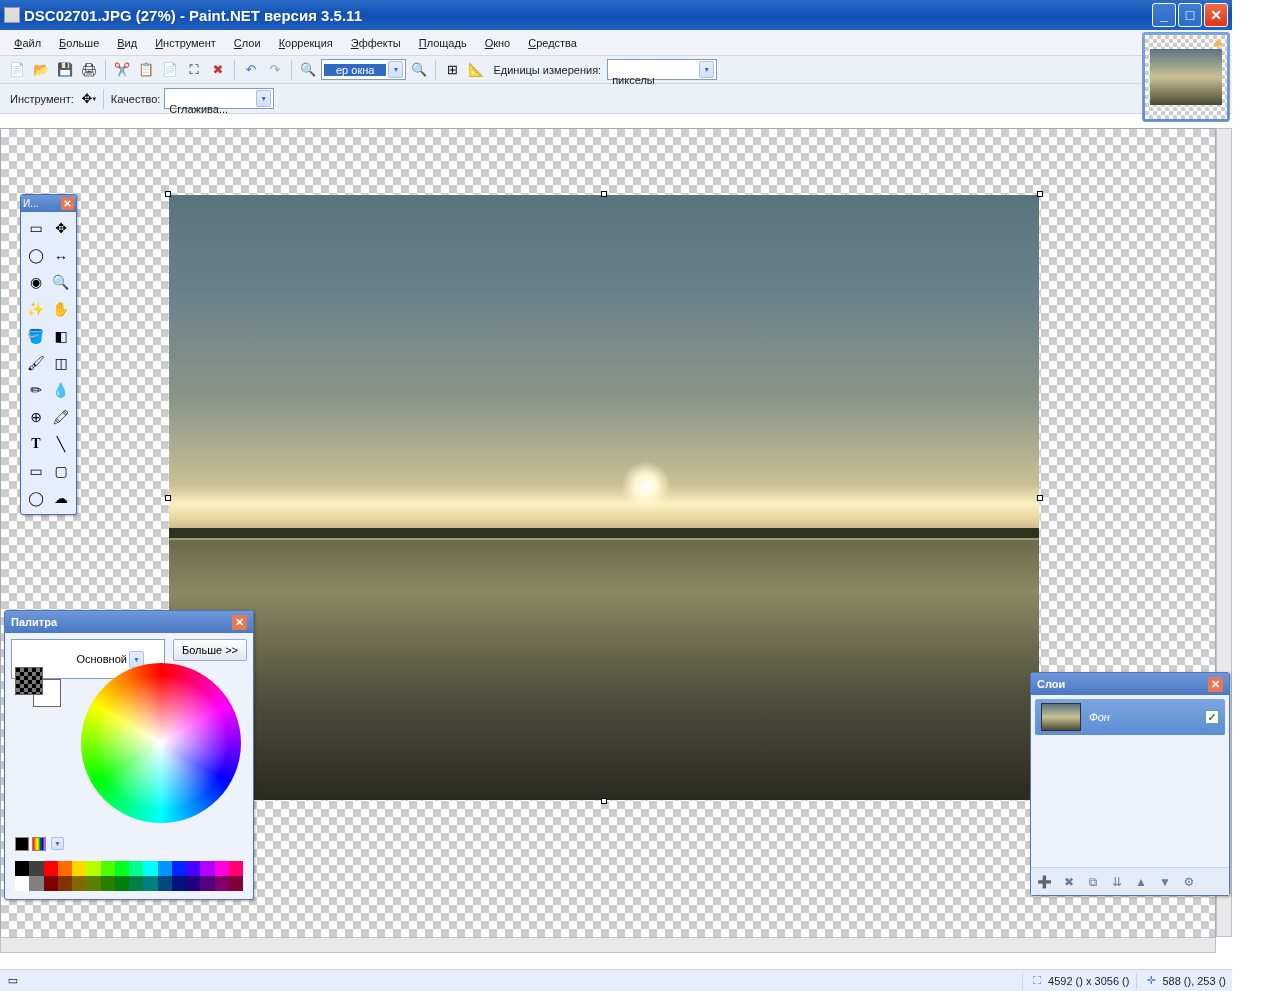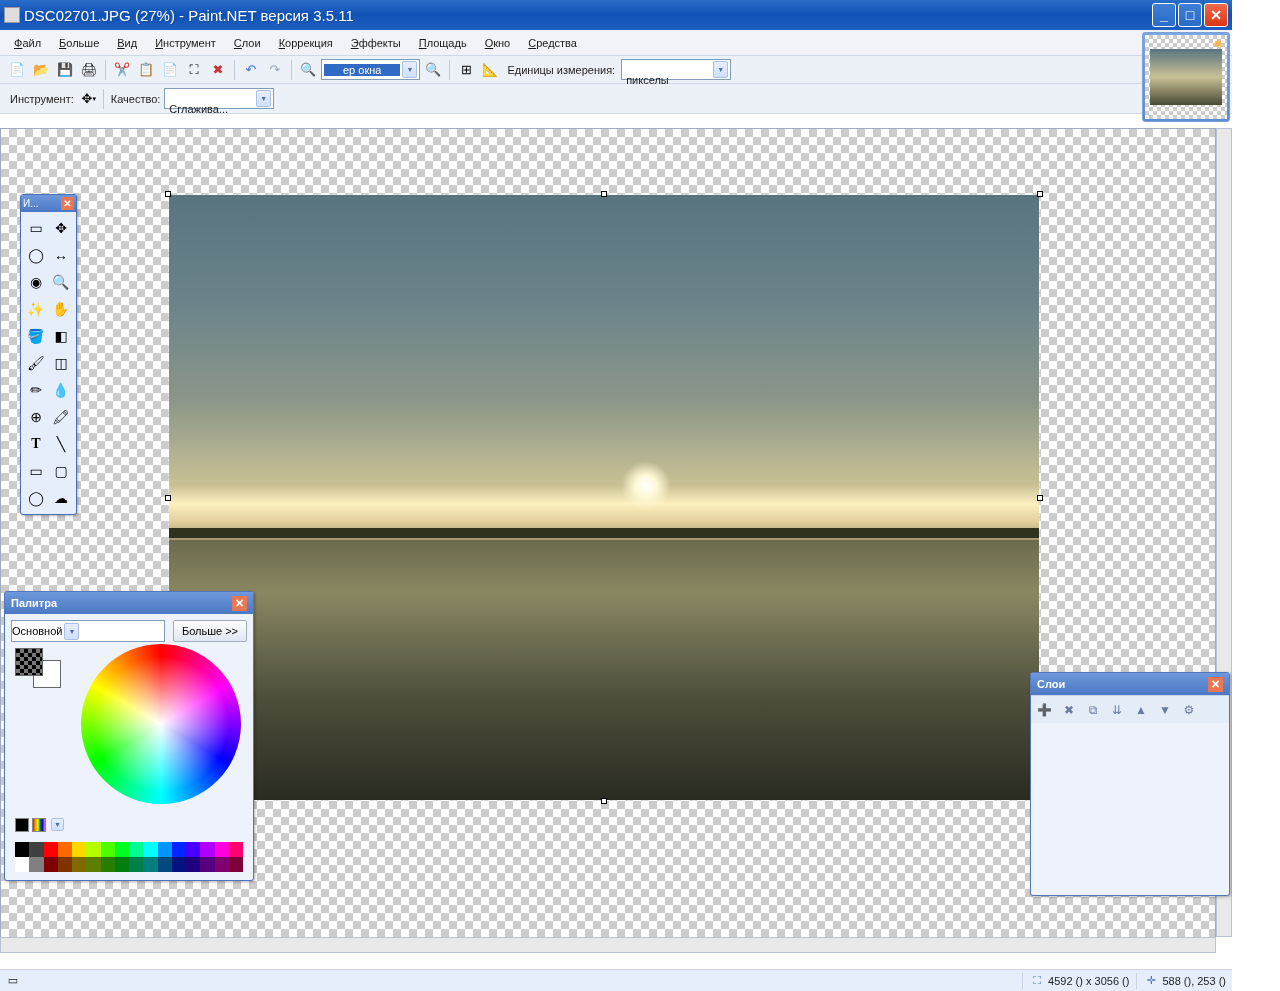--- a/index.html
+++ b/index.html
@@ -1,39 +1,39 @@
 <!DOCTYPE html>
 <html><head>
 <meta charset="utf-8">
 <style>
 * { box-sizing: border-box; margin: 0; padding: 0; font-family: Tahoma, sans-serif; font-size: 11px; -webkit-font-smoothing: antialiased; }
 body { width: 1232px; height: 991px; overflow: hidden; background: #fff; position: relative; }
 
 
 .titlebar { height: 30px; background: linear-gradient(to bottom, #2a6cc7 0%, #0f52b5 50%, #1f5fc0 100%); display: flex; align-items: center; padding: 0 4px; position: relative; }
 .titlebar-icon { width: 16px; height: 16px; margin-right: 4px; background: #ddd; border: 1px solid #999; }
-.titlebar-text { color: #fff; font-size: 15px; font-weight: normal; flex: 1; text-shadow: 1px 1px 0 rgba(0,0,0,0.15); }
+.titlebar-text { color: #fff; font-size: 15px; font-weight: bold; flex: 1; text-shadow: 1px 1px 0 rgba(0,0,0,0.15); }
 .window-btns { display: flex; gap: 2px; }
 .window-btn { width: 24px; height: 24px; border: 1px solid #fff; border-radius: 3px; display: flex; align-items: center; justify-content: center; font-weight: bold; color: #fff; font-size: 14px; }
 .min-btn { background: linear-gradient(to bottom, #3f7ed5, #2a6cc7); }
 .max-btn { background: linear-gradient(to bottom, #3f7ed5, #2a6cc7); }
 .close-btn { background: linear-gradient(to bottom, #ef6b4c, #db3614); }
 
 
 .menubar { height: 26px; background: #f1f3f8; display: flex; align-items: center; padding: 0 6px; gap: 2px; border-bottom: 1px solid #d0d7e6; }
 .menu-item { padding: 4px 8px; color: #1a1a1a; cursor: default; }
 .menu-item:first-letter { text-decoration: underline; }
 
 
 .toolbar1 { height: 28px; background: #ecf0f7; display: flex; align-items: center; padding: 2px 6px; gap: 2px; border-bottom: 1px solid #d0d7e6; }
 .tb-btn { width: 22px; height: 22px; border-radius: 2px; display: flex; align-items: center; justify-content: center; font-size: 13px; }
 .tb-sep { width: 1px; height: 20px; background: #c0c8d8; margin: 0 3px; }
 .tb-combo { height: 21px; border: 1px solid #7f9db9; background: #fff; display: flex; align-items: center; padding: 0 2px; }
 .tb-combo-text { padding: 0 2px; color: #222; margin-top: 20px; }
-.tb-combo-sel { background: #316ac5; color: #fff; padding: 0 19px; }
+.tb-combo-sel { background: #316ac5; color: #fff; padding: 0 12px; }
 .tb-combo-arrow { width: 15px; height: 17px; background: linear-gradient(to bottom, #e7eefc, #cee0fc); border: 1px solid #abc0e3; border-radius: 2px; margin-left: 2px; display: flex; align-items: center; justify-content: center; font-size: 7px; color: #4a6da7; }
 .tb-label { color: #222; padding: 0 4px; }
 
 
 .toolbar2 { height: 30px; background: #ecf0f7; display: flex; align-items: center; padding: 2px 6px; gap: 0; border-bottom: 1px solid #d0d7e6; }
 
 
 .canvas-area { position: absolute; top: 128px; left: 0; right: 16px; bottom: 38px; background-color: #fff; background-image: linear-gradient(45deg,#ccc 25%,transparent 25%,transparent 75%,#ccc 75%),linear-gradient(45deg,#ccc 25%,transparent 25%,transparent 75%,#ccc 75%); background-size: 16px 16px; background-position: 0 0, 8px 8px; border: 1px solid #a0acbe; }
 .canvas-scroll-v { position: absolute; top: 128px; right: 0; width: 16px; bottom: 54px; background: #e9e9e9; border: 1px solid #b9c0cf; }
 .canvas-scroll-h { position: absolute; left: 0; right: 16px; bottom: 38px; height: 16px; background: #e9e9e9; border: 1px solid #b9c0cf; }
@@ -51,26 +51,26 @@
 
 
 .tools-panel { position: absolute; top: 194px; left: 20px; width: 57px; background: #e7eefb; border: 1px solid #4a6fb5; border-radius: 3px; box-shadow: 1px 1px 3px rgba(0,0,0,0.3); }
 .tools-hdr { height: 17px; background: linear-gradient(to bottom, #6e98da, #4a78c3); display: flex; align-items: center; justify-content: space-between; padding: 0 2px; }
 .tools-hdr-text { color: #fff; font-size: 10px; overflow: hidden; white-space: nowrap; }
 .tools-close { width: 13px; height: 13px; background: #e97753; color: #fff; font-size: 10px; display: flex; align-items: center; justify-content: center; border-radius: 1px; font-weight: bold; }
 .tools-grid { display: grid; grid-template-columns: 1fr 1fr; gap: 1px; padding: 3px; }
 .tool-cell { width: 24px; height: 26px; display: flex; align-items: center; justify-content: center; border-radius: 2px; font-size: 14px; }
 
 
-.colors-panel { position: absolute; left: 4px; bottom: 110px; width: 250px; height: 290px; background: #eef3fb; border: 1px solid #5076bc; border-radius: 3px; box-shadow: 1px 1px 3px rgba(0,0,0,0.3); }
+.colors-panel { position: absolute; left: 4px; bottom: 91px; width: 250px; height: 290px; background: #eef3fb; border: 1px solid #5076bc; border-radius: 3px; box-shadow: 1px 1px 3px rgba(0,0,0,0.3); }
 .panel-hdr { height: 22px; background: linear-gradient(to bottom, #6e98da, #4a78c3); display: flex; align-items: center; justify-content: space-between; padding: 0 6px; }
 .panel-title { color: #fff; font-weight: bold; }
 .panel-close { width: 15px; height: 15px; background: #e97753; color: #fff; font-size: 11px; display: flex; align-items: center; justify-content: center; border-radius: 1px; font-weight: bold; }
 .colors-top { display: flex; gap: 8px; padding: 6px; }
-.colors-combo { flex: 1; height: 22px; border: 1px solid #7f9db9; background: #fff; display: flex; align-items: center; padding: 0 0; justify-content: flex-start; }
+.colors-combo { flex: 1; height: 40px; border: 1px solid #7f9db9; background: #fff; display: flex; align-items: center; padding: 0 20px; justify-content: flex-end; }
 .more-btn { height: 22px; padding: 0 8px; border: 1px solid #a0acbe; background: linear-gradient(to bottom, #fcfcfd, #e0e7f3); border-radius: 2px; }
 .color-swatches { position: absolute; left: 10px; top: 56px; width: 46px; height: 40px; }
 .swatch-bg { position: absolute; right: 0; bottom: 0; width: 28px; height: 28px; background: #fff; border: 1px solid #666; }
 .swatch-fg { position: absolute; left: 0; top: 0; width: 28px; height: 28px; border: 1px solid #666; background-color: #000; background-image: linear-gradient(45deg,#777 25%,transparent 25%,transparent 75%,#777 75%),linear-gradient(45deg,#777 25%,transparent 25%,transparent 75%,#777 75%); background-size: 8px 8px; background-position: 0 0, 4px 4px; }
 .color-wheel { position: absolute; left: 76px; top: 52px; width: 160px; height: 160px; border-radius: 50%; background: conic-gradient(red,magenta,blue,cyan,lime,yellow,red); }
 .color-wheel::after { content: ''; position: absolute; inset: 0; border-radius: 50%; background: radial-gradient(circle, #fff 0%, rgba(255,255,255,0) 60%); }
 .palette-bw { position: absolute; left: 10px; bottom: 48px; display: flex; gap: 3px; }
 .bw-swatch { width: 14px; height: 14px; border: 1px solid #888; }
 .palette-strip { position: absolute; left: 10px; bottom: 8px; right: 10px; height: 30px; display: flex; flex-direction: column; }
 .palette-row { flex: 1; display: flex; }
@@ -274,20 +274,27 @@
         <div style="background: rgb(127, 0, 55);"></div>
       </div>
   </div>
 </div>
 
 <div class="layers-panel">
   <div class="panel-hdr">
     <span class="panel-title">Слои</span>
     <div class="panel-close">✕</div>
   </div>
+  <div class="layers-list">
+    <div class="layer-item">
+      <div class="layer-thumb"></div>
+      <div class="layer-name">Фон</div>
+      <div class="layer-check">✓</div>
+    </div>
+  </div>
   <div class="layers-btns">
     <div class="layer-btn">➕</div>
     <div class="layer-btn">✖</div>
     <div class="layer-btn">⧉</div>
     <div class="layer-btn">⇊</div>
     <div class="layer-btn">▲</div>
     <div class="layer-btn">▼</div>
     <div class="layer-btn">⚙</div>
   </div>
 </div>

